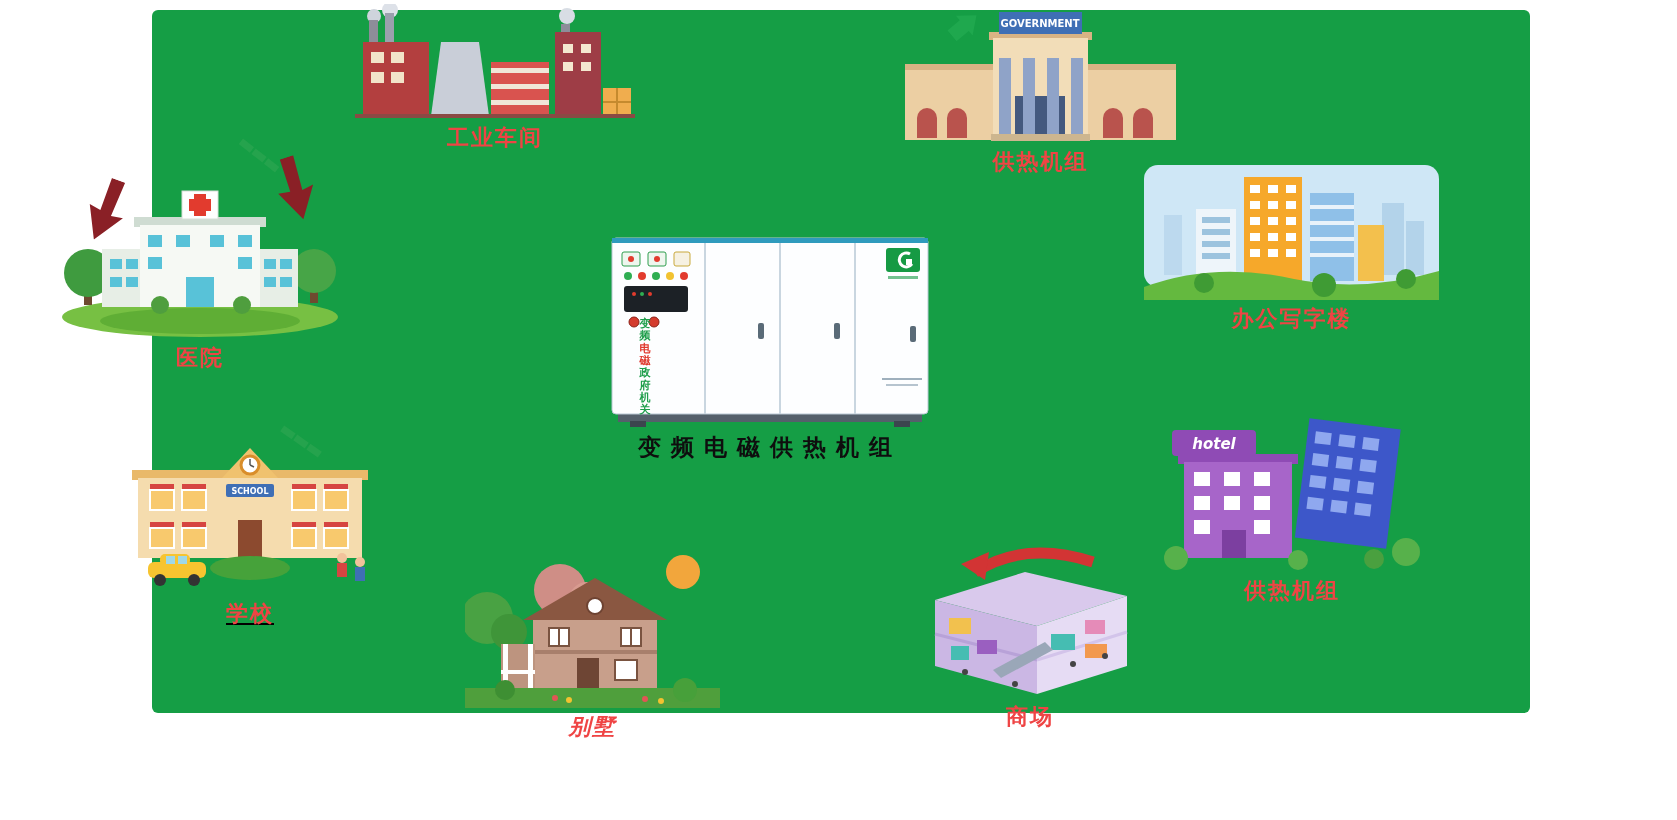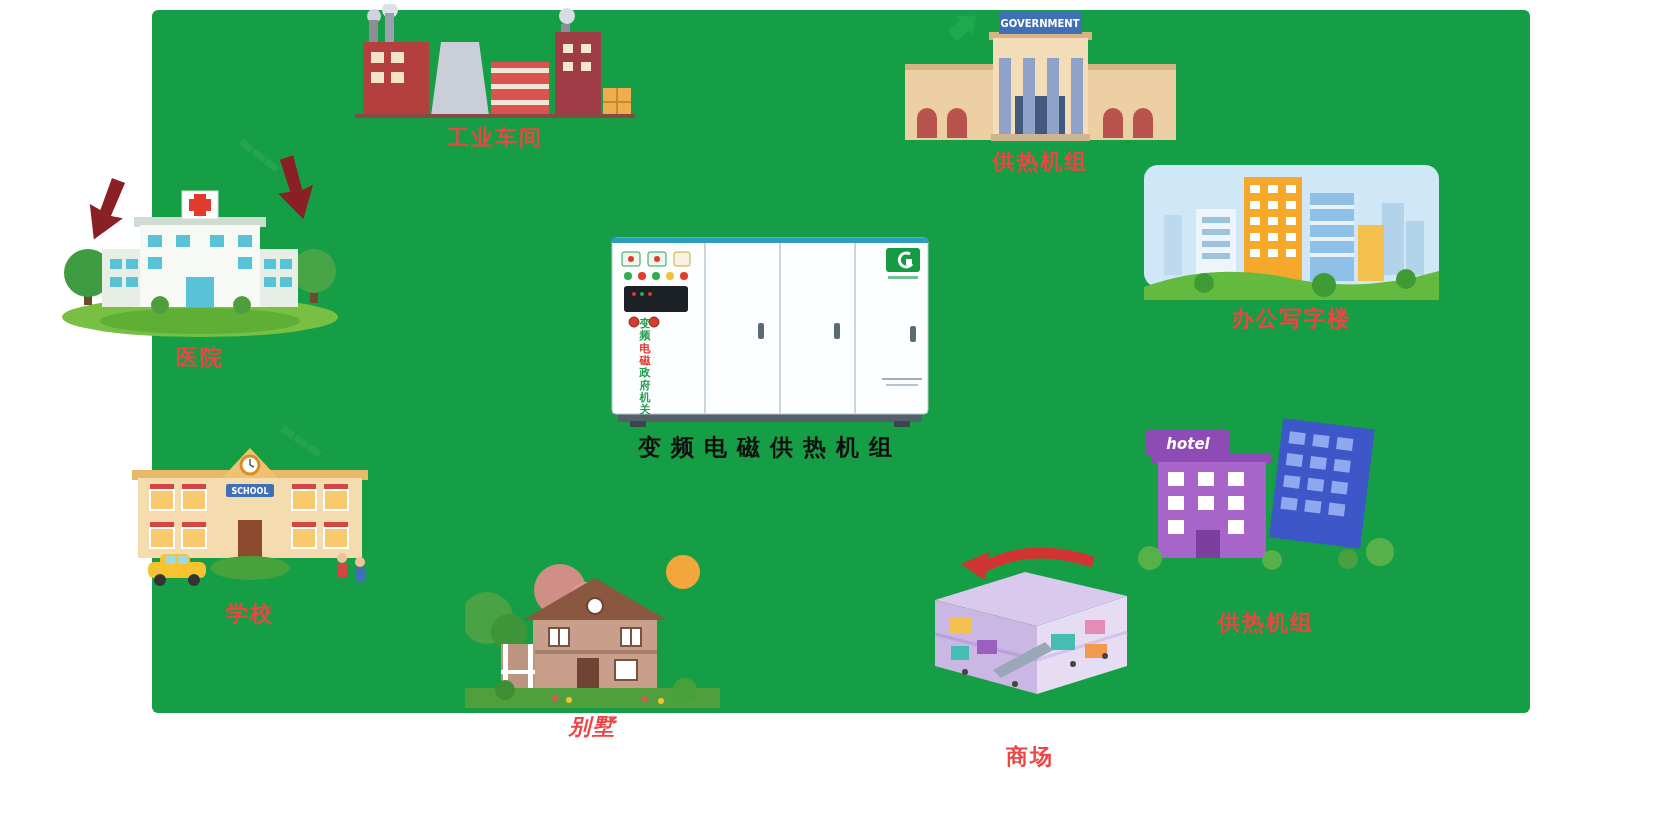--- a/index.html
+++ b/index.html
@@ -218,21 +218,21 @@
       </g>
       <rect x="282" y="150" width="40" height="2" fill="#9fb0bd"></rect>
       <rect x="286" y="156" width="32" height="2" fill="#b6c4cf"></rect>
     </svg>
     <div class="vtext">
       <span class="g">变频</span><span class="r">电磁</span><span class="g">政府机关</span>
     </div>
   </div>
   <div class="center-caption">变频电磁供热机组</div>
 
-  <div class="scene" style="left:1136px;top:412px;width:260px;gap:32px;">
+  <div class="scene" style="left:1162px;top:412px;width:260px;">
     <svg width="260" height="160" viewBox="0 0 260 160">
       <g transform="rotate(7 190 70)">
         <rect x="140" y="12" width="92" height="120" fill="#3d57c9"></rect>
         <rect x="148" y="24" width="16" height="12" fill="#8fa8ef"></rect>
           <rect x="172" y="24" width="16" height="12" fill="#8fa8ef"></rect>
           <rect x="196" y="24" width="16" height="12" fill="#8fa8ef"></rect>
         <rect x="148" y="46" width="16" height="12" fill="#8fa8ef"></rect>
           <rect x="172" y="46" width="16" height="12" fill="#8fa8ef"></rect>
           <rect x="196" y="46" width="16" height="12" fill="#8fa8ef"></rect>
         <rect x="148" y="68" width="16" height="12" fill="#8fa8ef"></rect>
@@ -256,21 +256,21 @@
         <rect x="92" y="108" width="16" height="14" fill="#ffffff"></rect>
       <rect x="60" y="118" width="24" height="28" fill="#7c3fa0"></rect>
       <circle cx="14" cy="146" r="12" fill="#57b14b"></circle>
         <circle cx="136" cy="148" r="10" fill="#57b14b"></circle>
       <circle cx="244" cy="140" r="14" fill="#57b14b"></circle>
         <circle cx="212" cy="147" r="10" fill="#4aa03f"></circle>
     </svg>
     <div class="scene-label">供热机组</div>
   </div>
 
-  <div class="scene" style="left:120px;top:440px;width:260px;">
+  <div class="scene" style="left:120px;top:440px;width:260px;text-decoration:underline;">
     <svg width="260" height="155" viewBox="0 0 260 155">
       <rect x="12" y="30" width="236" height="10" fill="#e9b96a"></rect>
       <rect x="18" y="38" width="224" height="80" fill="#f5dcae"></rect>
       <polygon points="102,38 130,8 158,38" fill="#f0c26f"></polygon>
       <circle cx="130" cy="25" r="9" fill="#ffffff" stroke="#d98e2b" stroke-width="3"></circle>
       <line x1="130" y1="25" x2="130" y2="19" stroke="#555555" stroke-width="1.5"></line>
       <line x1="130" y1="25" x2="134" y2="27" stroke="#555555" stroke-width="1.5"></line>
       <rect x="106" y="44" width="48" height="13" rx="2" fill="#3f6fb5"></rect>
       <text x="130" y="54" font-size="8" font-weight="bold" fill="#ffffff" text-anchor="middle">SCHOOL</text>
       <rect x="30" y="44" width="24" height="6" fill="#d64541"></rect>
@@ -334,21 +334,21 @@
       <circle cx="40" cy="142" r="10" fill="#3e8f33"></circle>
         <circle cx="220" cy="142" r="12" fill="#47a03a"></circle>
       <circle cx="90" cy="150" r="3" fill="#e25555"></circle>
         <circle cx="104" cy="152" r="3" fill="#f2c230"></circle>
       <circle cx="180" cy="151" r="3" fill="#e25555"></circle>
         <circle cx="196" cy="153" r="3" fill="#f2c230"></circle>
     </svg>
     <div class="scene-label">别墅</div>
   </div>
 
-  <div class="scene" style="left:905px;top:538px;width:250px;gap:40px;">
+  <div class="scene" style="left:905px;top:538px;width:250px;">
     <svg width="250" height="160" viewBox="0 0 250 160">
       <path d="M70,34 Q120,2 188,24" stroke="#d23434" stroke-width="11" fill="none"></path>
       <polygon points="56,26 84,14 80,42" fill="#d23434"></polygon>
       <polygon points="30,62 120,34 222,58 132,88" fill="#d9c9ec"></polygon>
       <polygon points="30,62 30,128 132,156 132,88" fill="#cbb7e4"></polygon>
       <polygon points="132,88 132,156 222,128 222,58" fill="#e6dcf4"></polygon>
       <line x1="30" y1="96" x2="132" y2="122" stroke="#b8a2d8" stroke-width="3"></line>
       <line x1="132" y1="122" x2="222" y2="94" stroke="#d3c4ea" stroke-width="3"></line>
       <rect x="44" y="80" width="22" height="16" fill="#f2c14e"></rect>
       <rect x="72" y="102" width="20" height="14" fill="#9a5fc0"></rect>

